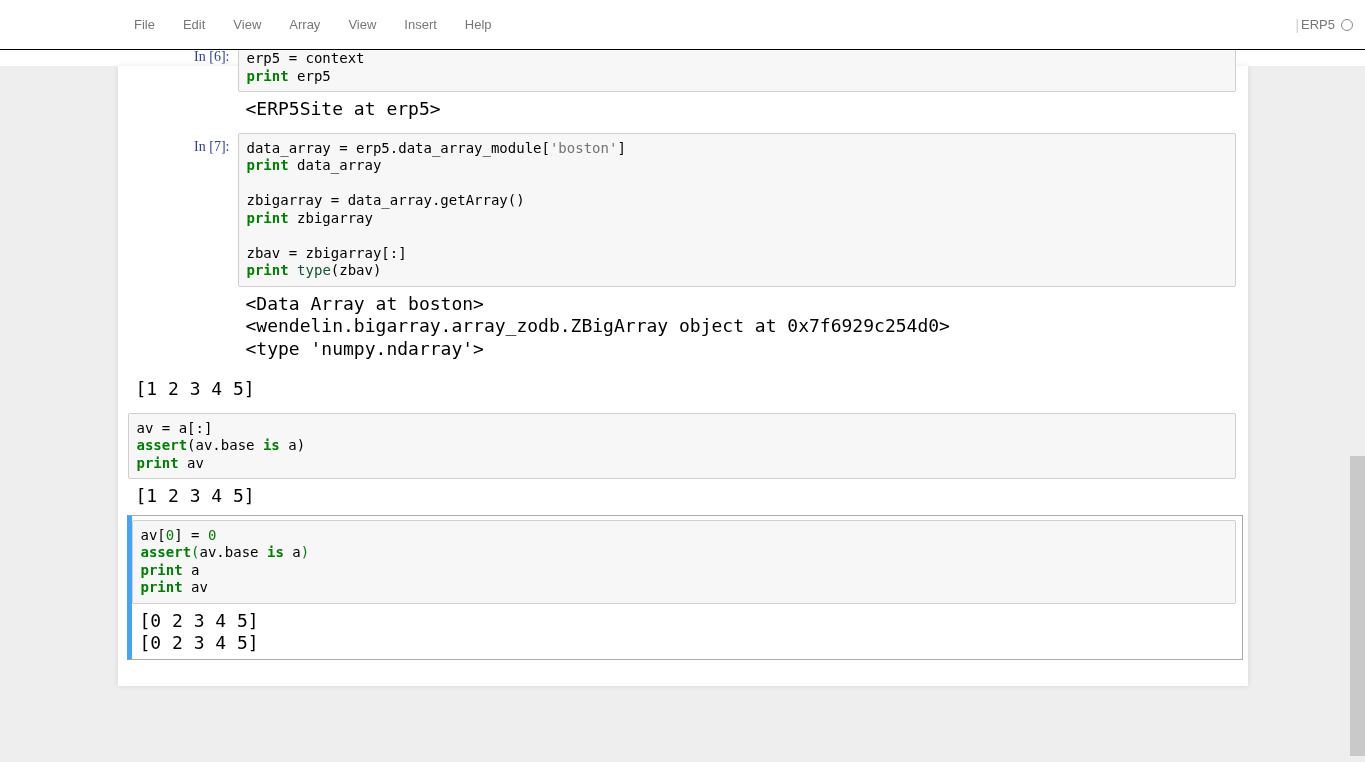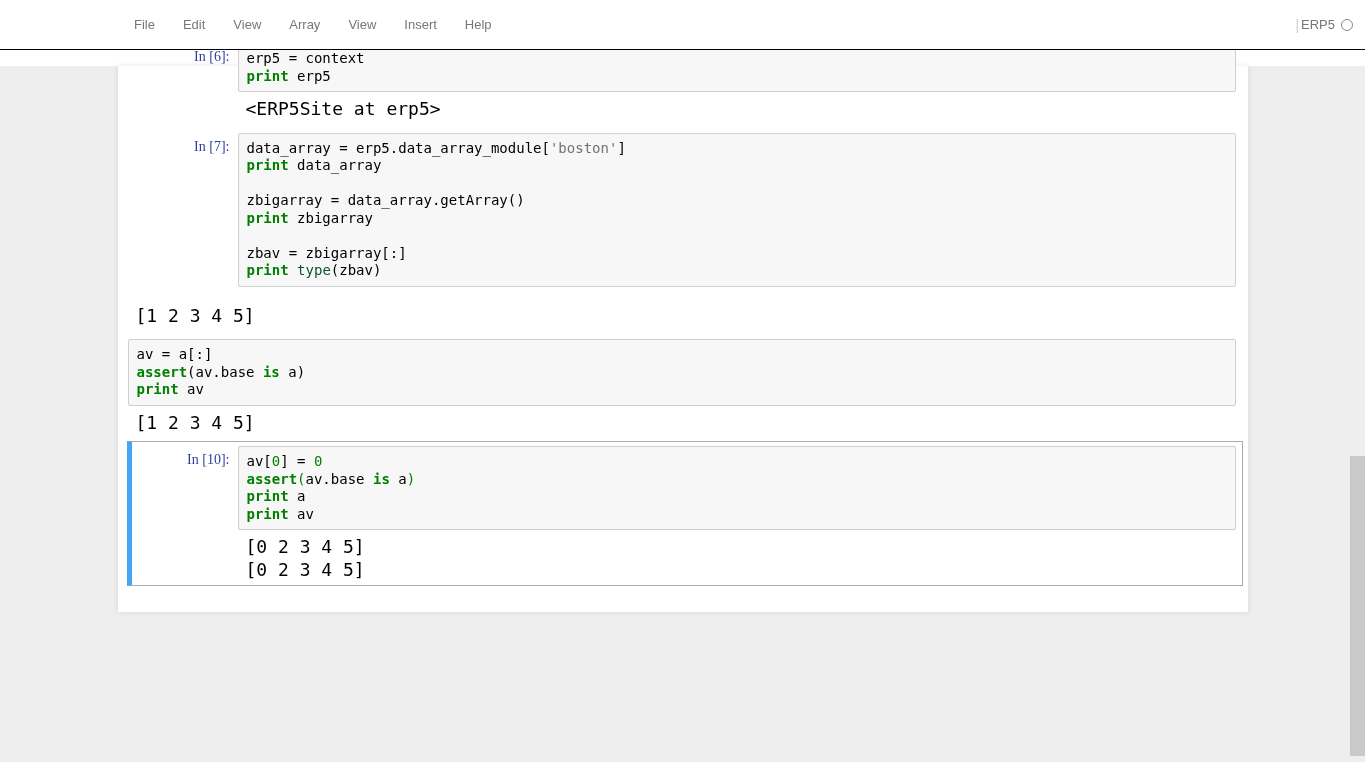--- a/index.html
+++ b/index.html
@@ -148,37 +148,39 @@
         <div class="prompt-col">In [7]:</div>
         <div class="cell-body">
           <div class="input-area">data_array = erp5.data_array_module[<span class="s">'boston'</span>]
 <span class="k">print</span> data_array
 
 zbigarray = data_array.getArray()
 <span class="k">print</span> zbigarray
 
 zbav = zbigarray[:]
 <span class="k">print</span> <span class="nb">type</span>(zbav)</div>
+          <div class="output-area">&lt;Data Array at boston&gt;
+&lt;wendelin.bigarray.array_zodb.ZBigArray object at 0x7f6929c254d0&gt;
+&lt;type 'numpy.ndarray'&gt;</div>
         </div>
       </div>
       <div class="cell">
         <div class="cell-body">
           <div class="output-area">[1 2 3 4 5]</div>
         </div>
       </div>
       <div class="cell">
         <div class="cell-body">
           <div class="input-area">av = a[:]
 <span class="k">assert</span>(av.base <span class="k">is</span> a)
 <span class="k">print</span> av</div>
           <div class="output-area">[1 2 3 4 5]</div>
         </div>
       </div>
       <div class="cell selected">
-        <div class="prompt-col">In [10]:</div>
         <div class="cell-body">
           <div class="input-area">av[<span class="m">0</span>] = <span class="m">0</span>
 <span class="k">assert</span><span class="m">(</span>av.base <span class="k">is</span> a<span class="m">)</span>
 <span class="k">print</span> a
 <span class="k">print</span> av</div>
           <div class="output-area">[0 2 3 4 5]
 [0 2 3 4 5]</div>
         </div>
       </div>
     </div>

